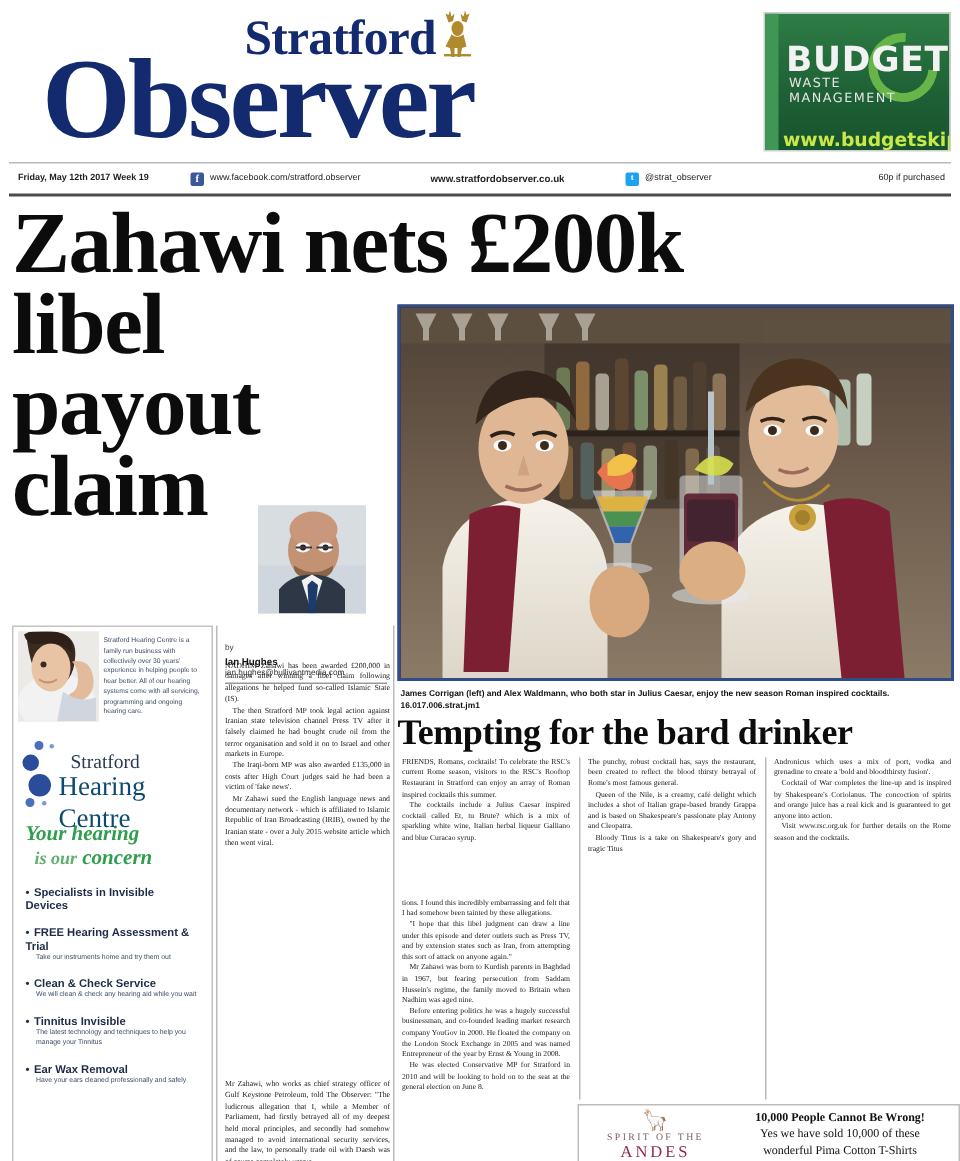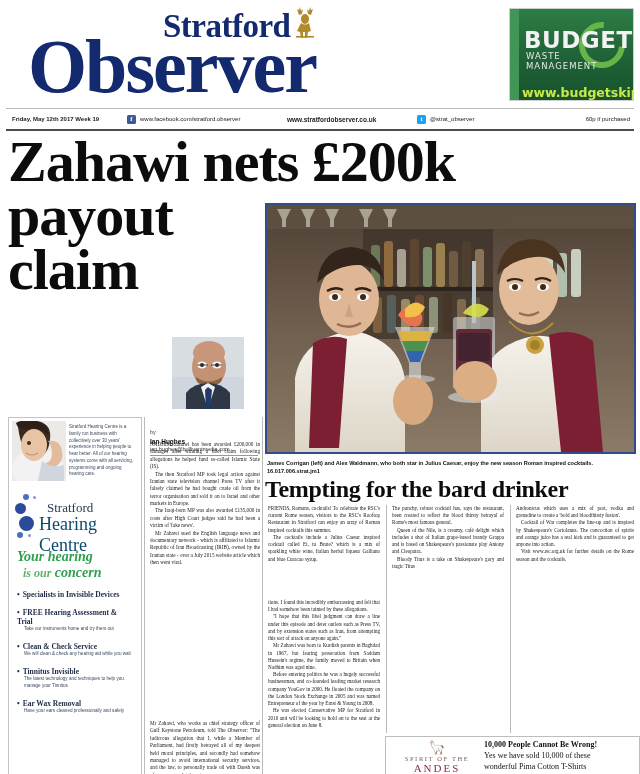--- a/index.html
+++ b/index.html
@@ -378,21 +378,21 @@
     font-style: italic;
     font-weight: bold;
     font-size: 14px;
     color: #2f9e4f;
     line-height: 1.1;
   }
   .ha-slogan2 .small { font-size: 12px; color: #5fae6e; }
   .ha-list { margin: 10px 0 0 0; padding: 0 8px; list-style: none; }
   .ha-list li { margin-bottom: 9px; }
   .ha-li-title {
-    font-family: Liberation Serif, serif;
+    font-family: Liberation Sans, sans-serif;
     font-weight: bold;
     font-size: 7.5px;
     color: #1d2b47;
     display: block;
   }
   .ha-li-title::before { content: "\2022"; color: #1d2b47; margin-right: 3px; }
   .ha-li-desc {
     font-family: "Liberation Sans", sans-serif;
     font-size: 4.6px;
     line-height: 1.5;
@@ -435,20 +435,21 @@
   .andes-name {
     font-family: "Liberation Serif", serif;
     font-size: 11px;
     letter-spacing: 2px;
     color: #8e2b4a;
   }
   .andes-claim {
     position: absolute;
     left: 98px; top: 3px;
     width: 152px;
+    text-align: center;
     font-family: "Liberation Serif", serif;
     font-size: 8px;
     line-height: 1.35;
     color: #111;
   }
   .andes-claim .bold { font-weight: bold; }
 </style>
 </head>
 <body>
 
@@ -491,20 +492,21 @@
       <span class="sm-icon tw-icon">t</span>
       <span>@strat_observer</span>
     </div>
     <div class="cell ib-price">60p if purchased</div>
   </div>
 
   <div class="content">
 
     <div class="headline">
       <span class="hl-line">Zahawi nets £200k</span>
+      <span class="hl-line">libel</span>
       <span class="hl-line">payout</span>
       <span class="hl-line">claim</span>
     </div>
 
     <div class="zahawi-portrait">
       <svg width="72" height="72" viewBox="0 0 72 72">
         <rect width="72" height="72" fill="#cfd6dd"></rect>
         <rect x="0" y="0" width="72" height="40" fill="#d8dde2"></rect>
         <ellipse cx="37" cy="30" rx="17" ry="20" fill="#c39273"></ellipse>
         <ellipse cx="37" cy="16" rx="16" ry="12" fill="#c9987c"></ellipse>

